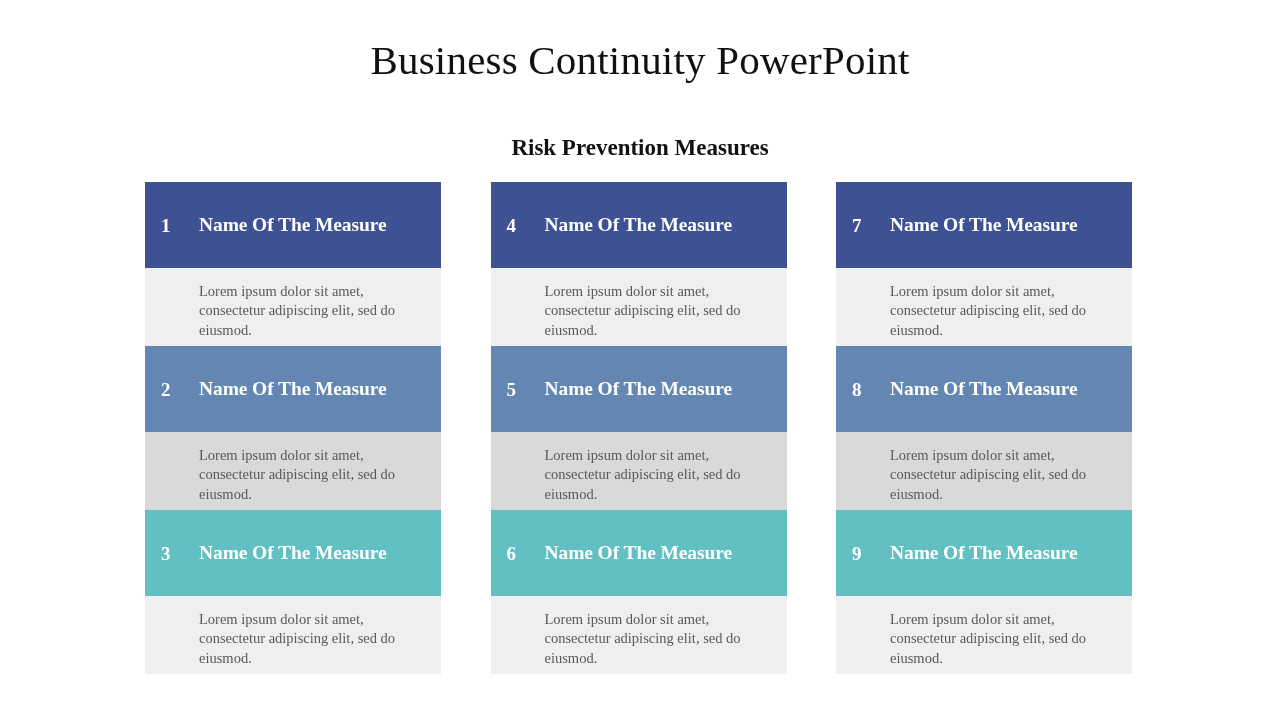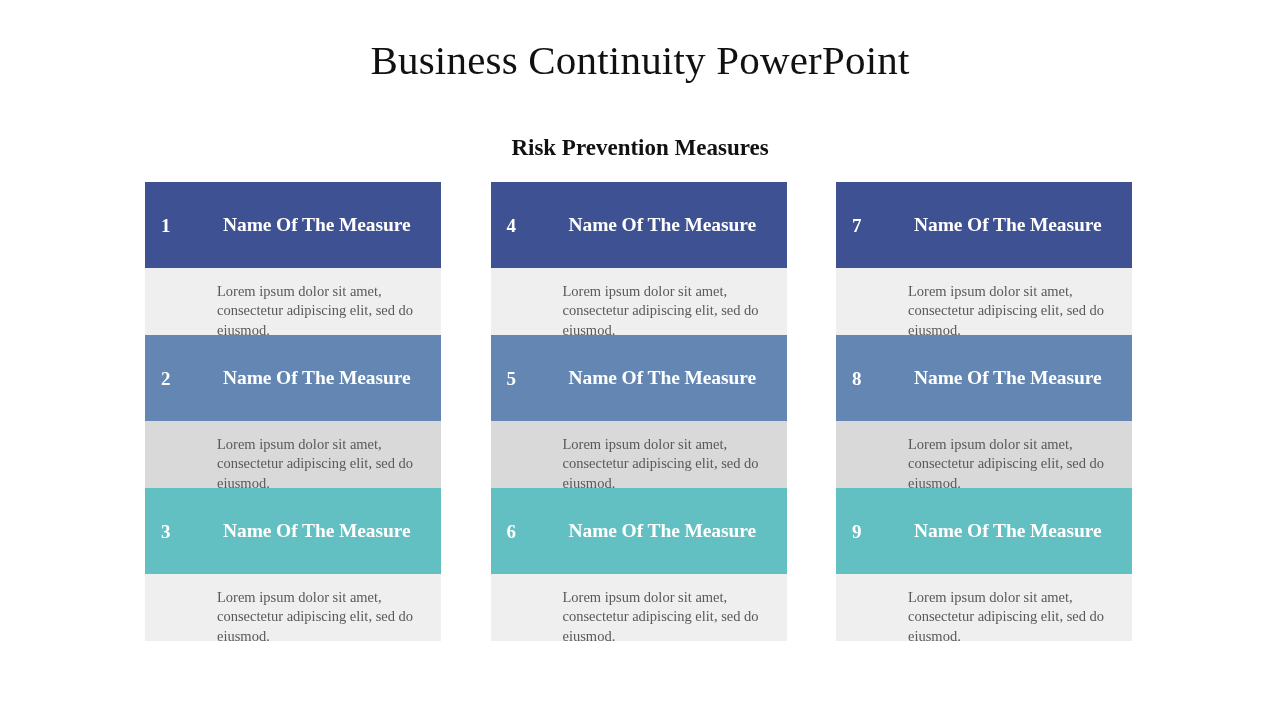--- a/index.html
+++ b/index.html
@@ -80,26 +80,25 @@
     text-align: left;
     line-height: 1;
   }
   .card-title {
     font-family: "Liberation Serif", "DejaVu Serif", serif;
     font-size: 19.5px;
     font-weight: 700;
     color: #ffffff;
     letter-spacing: -0.1px;
     line-height: 1.1;
-    margin-left: 24px;
   }
   .card-body {
-    height: 67px;
+    height: 78px;
     box-sizing: border-box;
-    padding: 14px 16px 0 72px;
+    padding: 14px 16px 0 54px;
     font-family: "Liberation Serif", "DejaVu Serif", serif;
     font-size: 14.5px;
     font-weight: 400;
     color: #58595b;
     line-height: 1.33;
   }
 </style>
 </head>
 <body style="background-color: rgb(255, 255, 255);">
 

